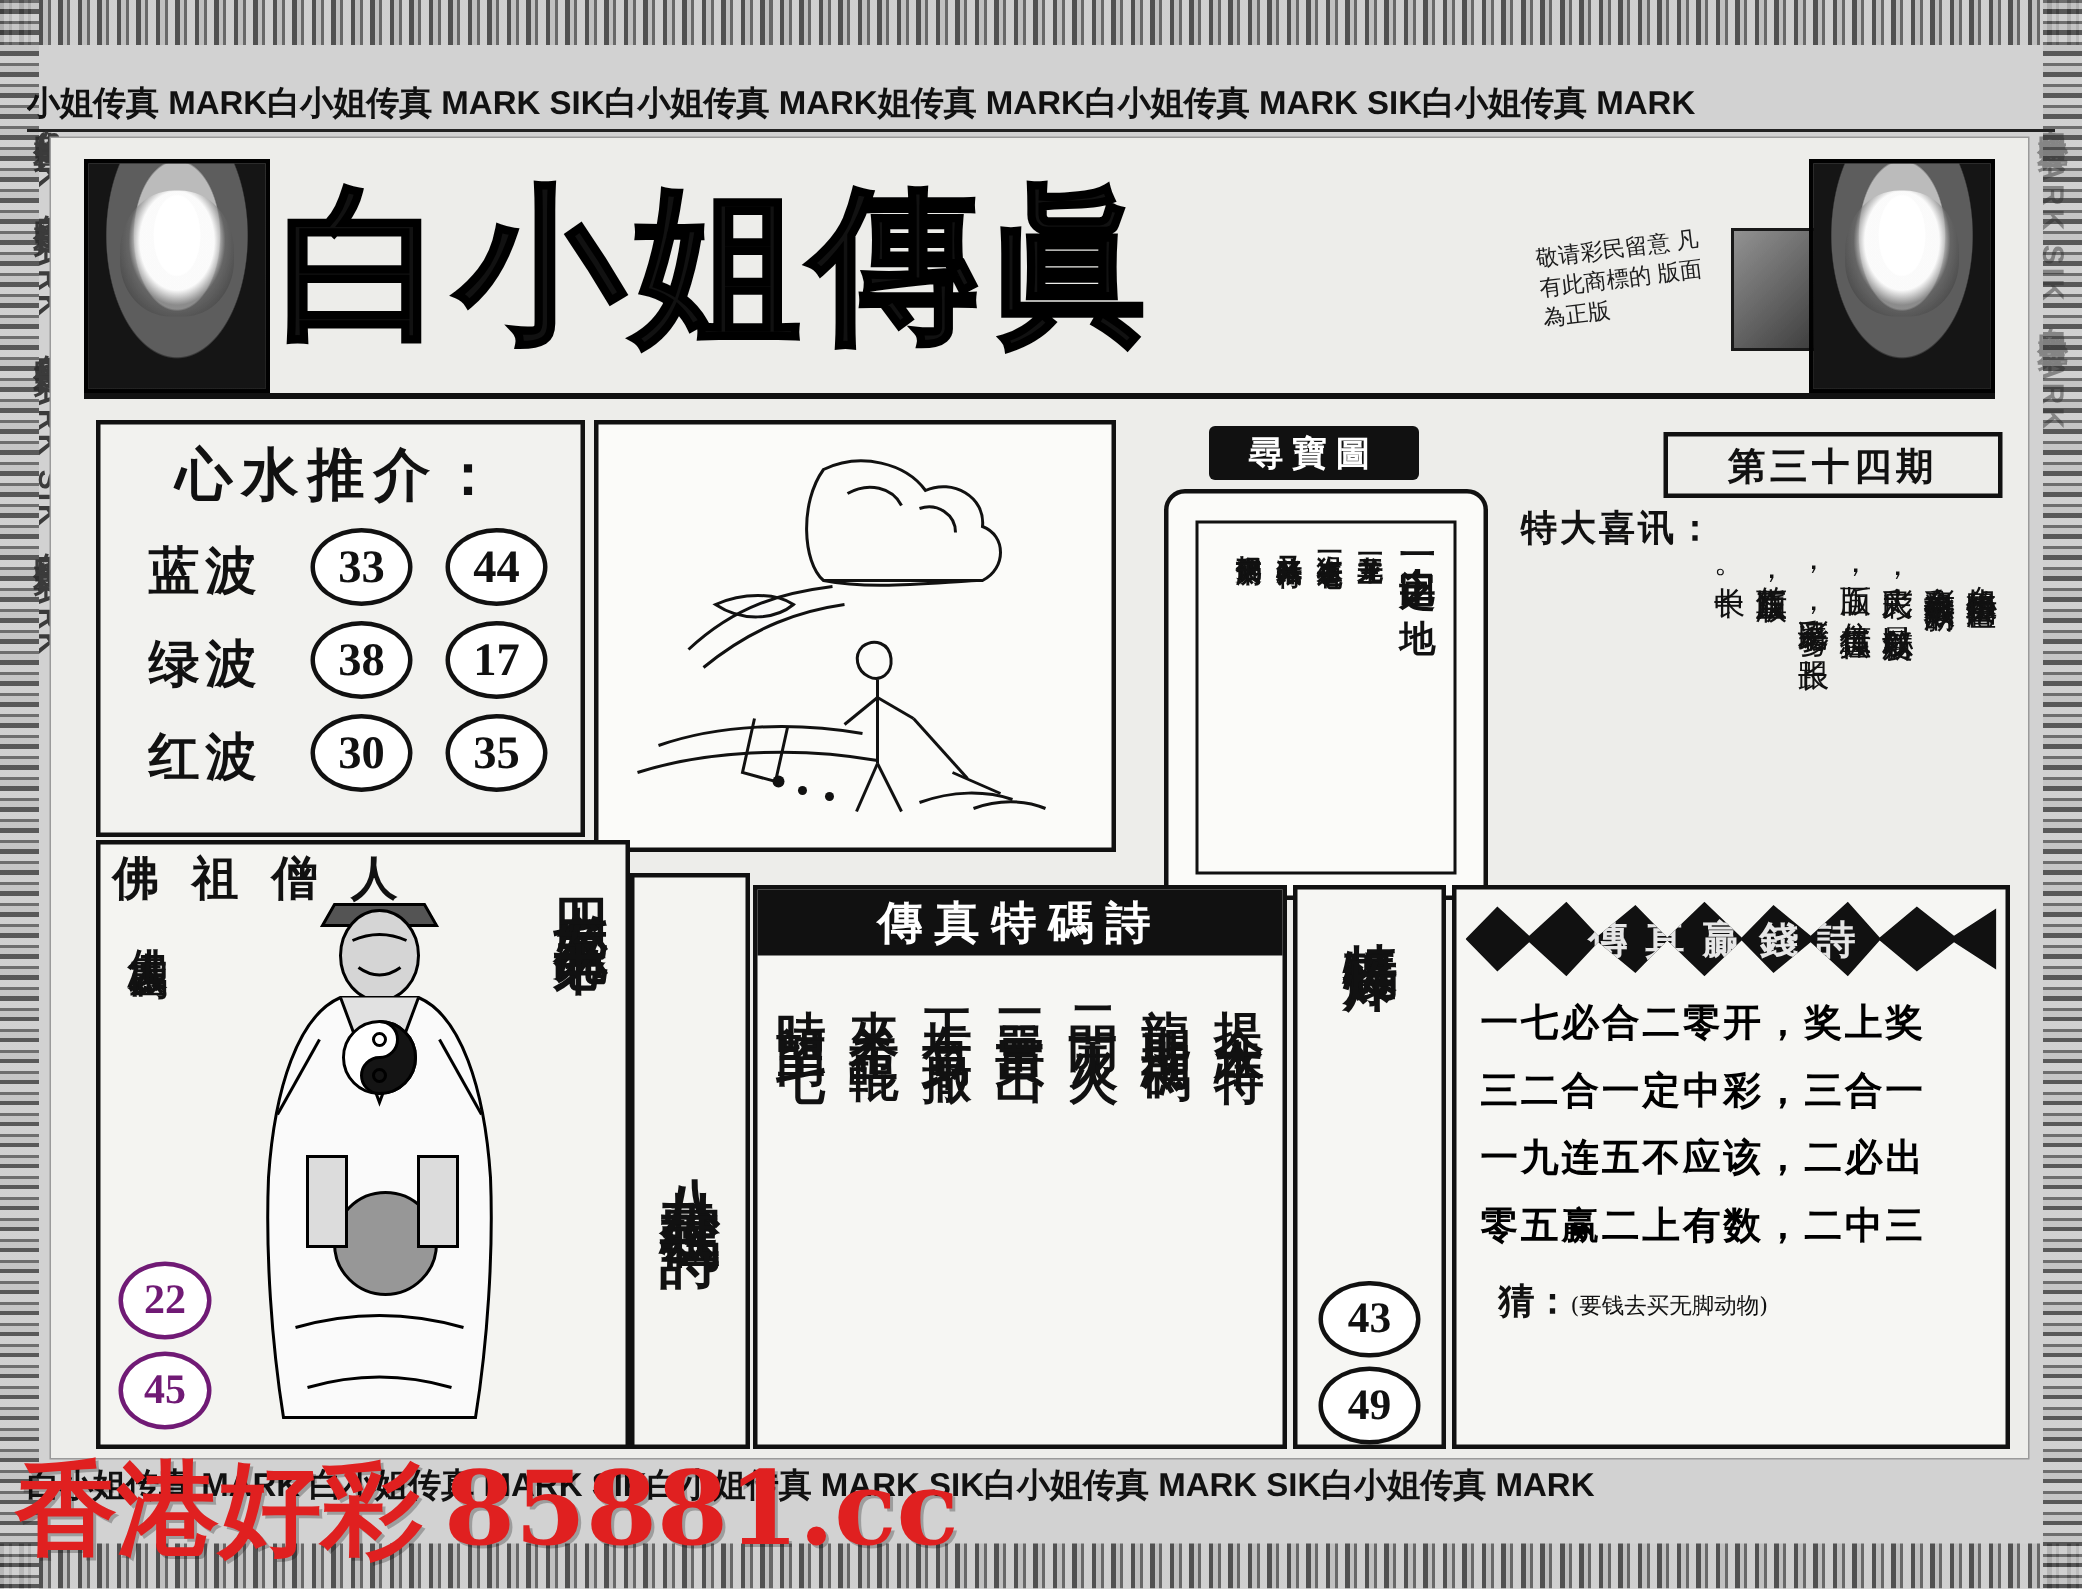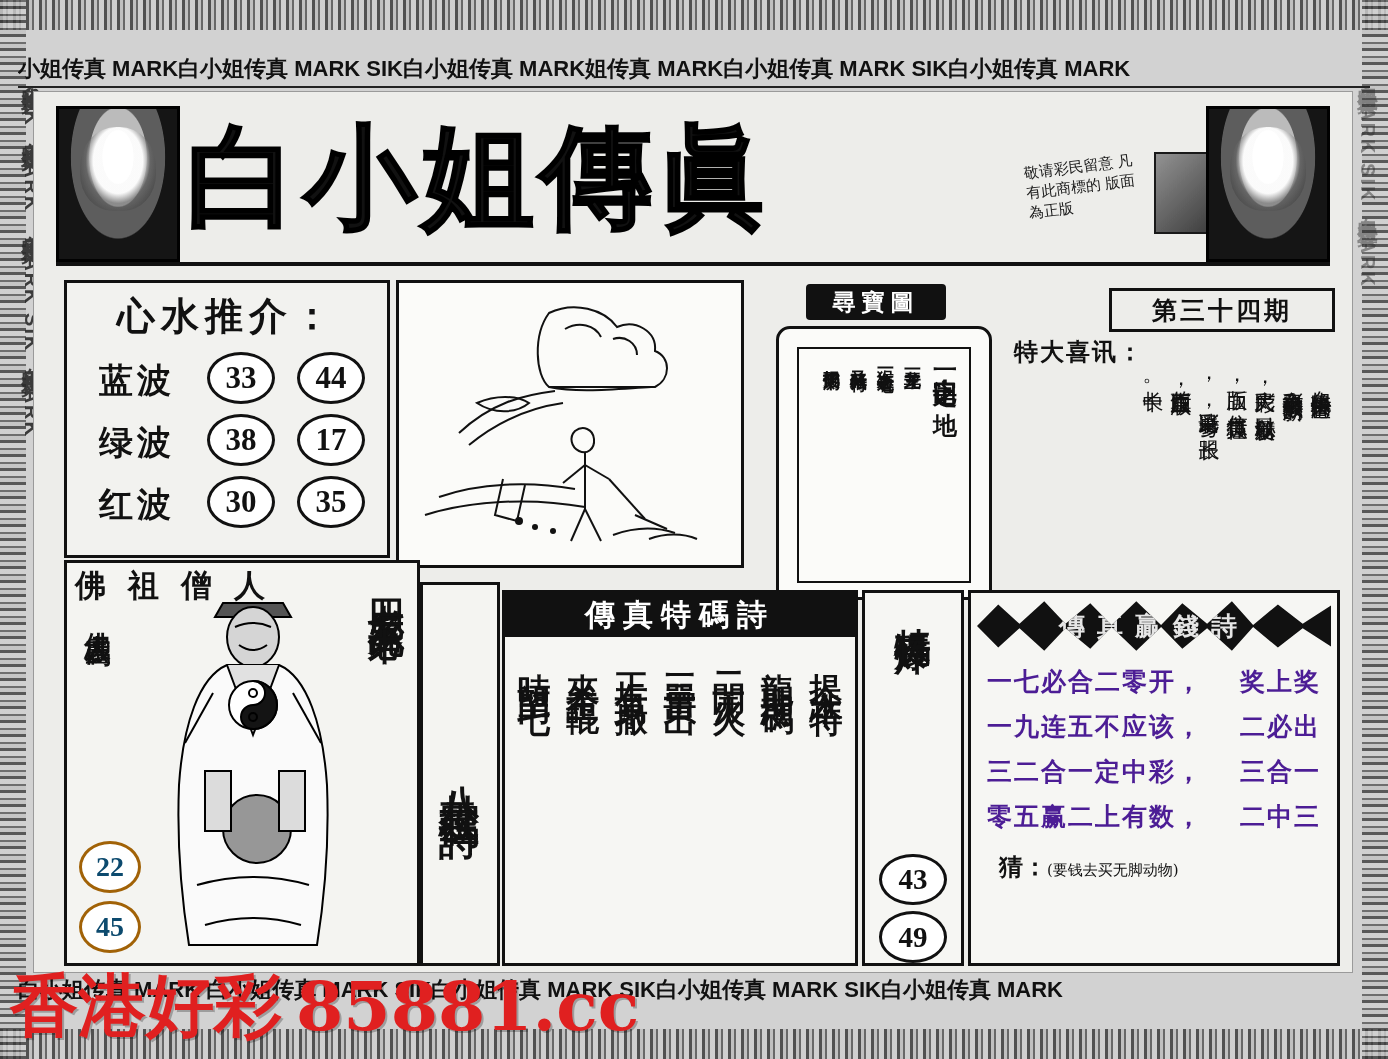--- a/index.html
+++ b/index.html
@@ -189,23 +189,23 @@
     position:absolute;left:8px;top:2px;
     font-family:"DejaVu Serif", serif;font-size:31px;font-weight:bold;color:#111;letter-spacing:22px;
   }
   .buddha-sub{
     position:absolute;left:14px;top:48px;
     font-family:"DejaVu Serif", serif;font-size:26px;font-weight:bold;color:#111;
     writing-mode:vertical-rl;height:250px;letter-spacing:3px;
   }
   .buddha-nums{position:absolute;left:12px;bottom:10px;}
   .bnum{
-    width:56px;height:46px;border:3px solid #a16207;border-radius:50%;background:#fff;
+    width:56px;height:46px;border:3px solid #701a75;border-radius:50%;background:#fff;
     display:flex;align-items:center;justify-content:center;margin-top:8px;
-    font-family:"Liberation Serif", serif;font-size:28px;font-weight:bold;color:#0c4a6e;
+    font-family:"Liberation Serif", serif;font-size:28px;font-weight:bold;color:#701a75;
   }
   .monk{
     position:absolute;left:86px;top:22px;width:200px;height:372px;
     filter:grayscale(1) contrast(1.15);
   }
   .buddha-right{
     position:absolute;right:6px;top:8px;
     font-family:"DejaVu Serif", serif;font-size:36px;font-weight:bold;color:#111;
     writing-mode:vertical-rl;height:380px;letter-spacing:4px;
   }
@@ -259,23 +259,23 @@
   .star-band{
     position:relative;height:54px;margin:6px 6px 0;
     background:#111;
     display:flex;align-items:center;justify-content:center;
     clip-path:polygon(0% 50%,6% 10%,12% 46%,19% 4%,25% 46%,32% 8%,38% 48%,45% 4%,52% 48%,58% 8%,65% 46%,72% 4%,78% 48%,85% 10%,92% 46%,100% 12%,100% 88%,92% 54%,85% 90%,78% 52%,72% 96%,65% 54%,58% 92%,52% 52%,45% 96%,38% 52%,32% 92%,25% 54%,19% 96%,12% 54%,6% 90%,0% 50%);
   }
   .star-band span{
     color:#e5e5e5;font-family:"DejaVu Serif", serif;font-weight:bold;font-size:26px;letter-spacing:12px;
   }
   .wp-line{
-    display:flex;justify-content:space-between;align-items:center;
+    display:flex;align-items:center;
     padding:0 16px;margin-top:12px;
-    font-family:"DejaVu Serif", serif;font-size:25px;font-weight:bold;color:#4c1d95;letter-spacing:2px;
+    font-family:"DejaVu Serif", serif;font-size:25px;font-weight:bold;color:#000000;letter-spacing:2px;
   }
   .wp-foot{
     margin-top:18px;padding-left:28px;
     font-family:"DejaVu Serif", serif;font-size:24px;font-weight:bold;color:#111;
   }
   .wp-foot small{font-size:15px;font-weight:normal;}
 
   
   .watermark{
     position:absolute;left:10px;bottom:14px;width:1360px;height:78px;
@@ -455,26 +455,26 @@
 
     <div class="winpoem">
       <div class="star-band">
         <span>傳真贏錢詩</span>
       </div>
       <div class="wp-line">
         <span>一七必合二零开，</span>
         <span>奖上奖</span>
       </div>
       <div class="wp-line">
+        <span>三二合一定中彩，</span>
+        <span>三合一</span>
+      </div>
+      <div class="wp-line">
         <span>一九连五不应该，</span>
         <span>二必出</span>
-      </div>
-      <div class="wp-line">
-        <span>三二合一定中彩，</span>
-        <span>三合一</span>
       </div>
       <div class="wp-line">
         <span>零五赢二上有数，</span>
         <span>二中三</span>
       </div>
       <div class="wp-foot">
         <span>猜：</span><small>(要钱去买无脚动物)</small>
       </div>
     </div>
 

